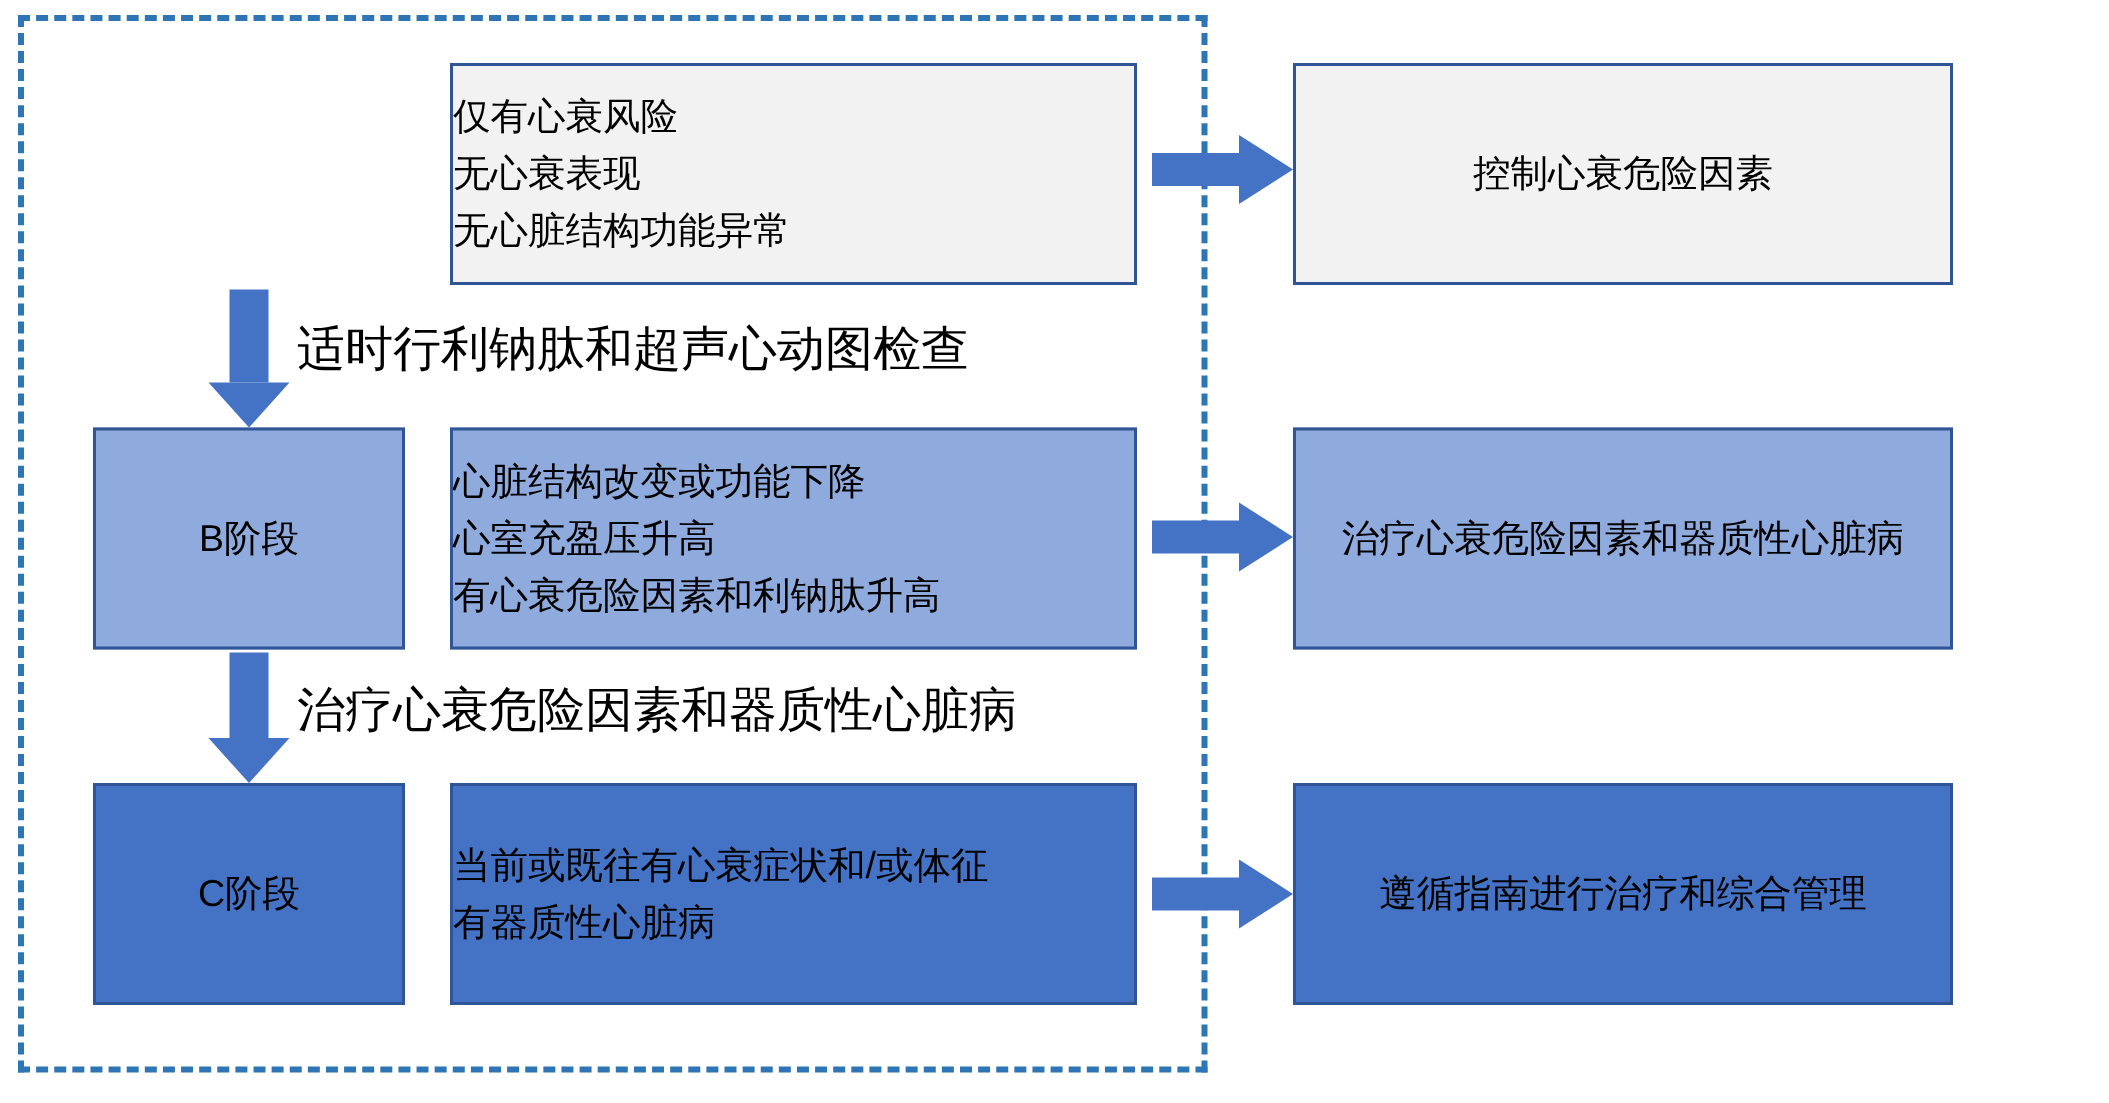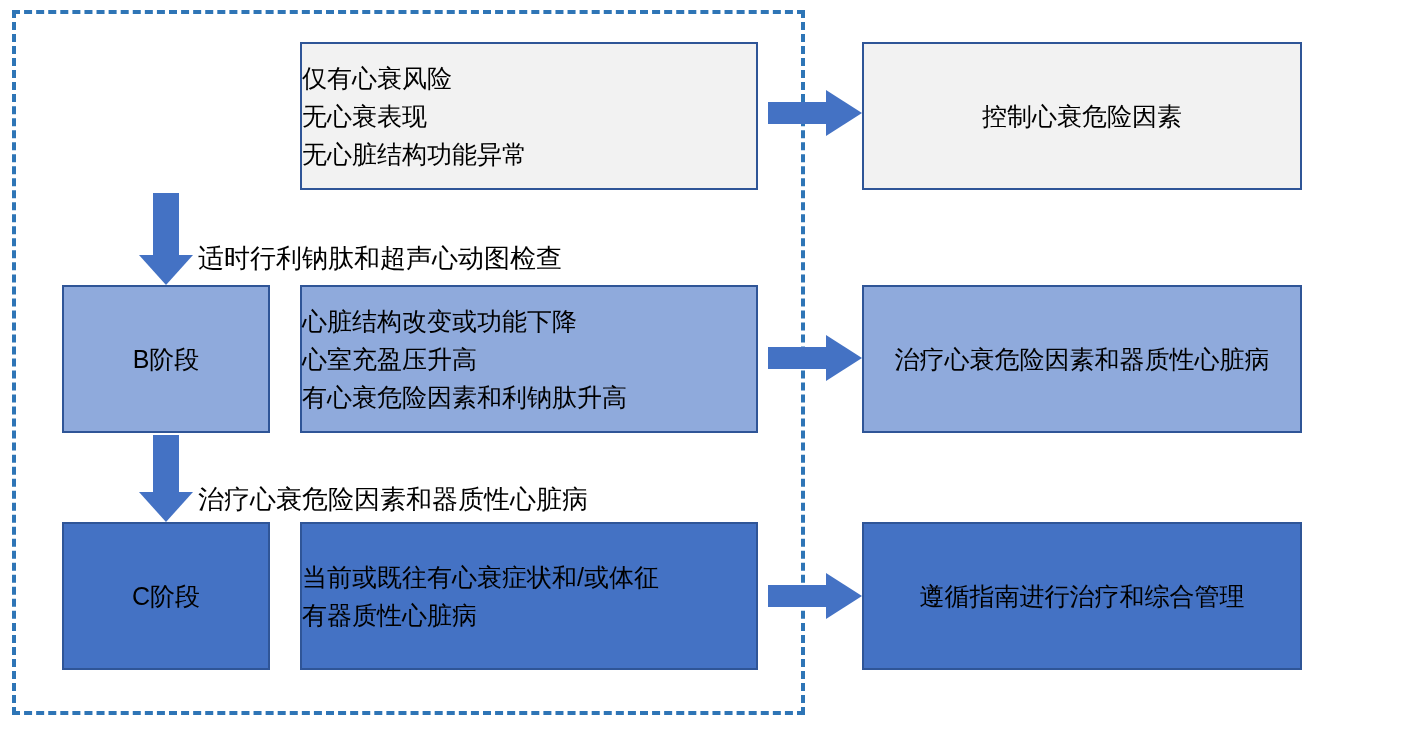--- a/index.html
+++ b/index.html
@@ -112,25 +112,24 @@
     border-top: 30px solid #4472C4;
   }
   .da-1 { top: 193px; }
   .da-1 .shaft { height: 62px; }
   .da-2 { top: 435px; }
   .da-2 .shaft { height: 57px; }
 
   .transition-label {
     position: absolute;
     left: 198px;
-    font-size: 26px;
+    font-size: 32px;
     color: #000000;
     white-space: nowrap;
     z-index: 3;
-    margin-top: 30px;
   }
   .tl-1 { top: 211px; }
   .tl-2 { top: 452px; }
 </style>
 </head>
 <body>
 
 <div class="canvas">
 
   <div class="dashed-frame"></div>

